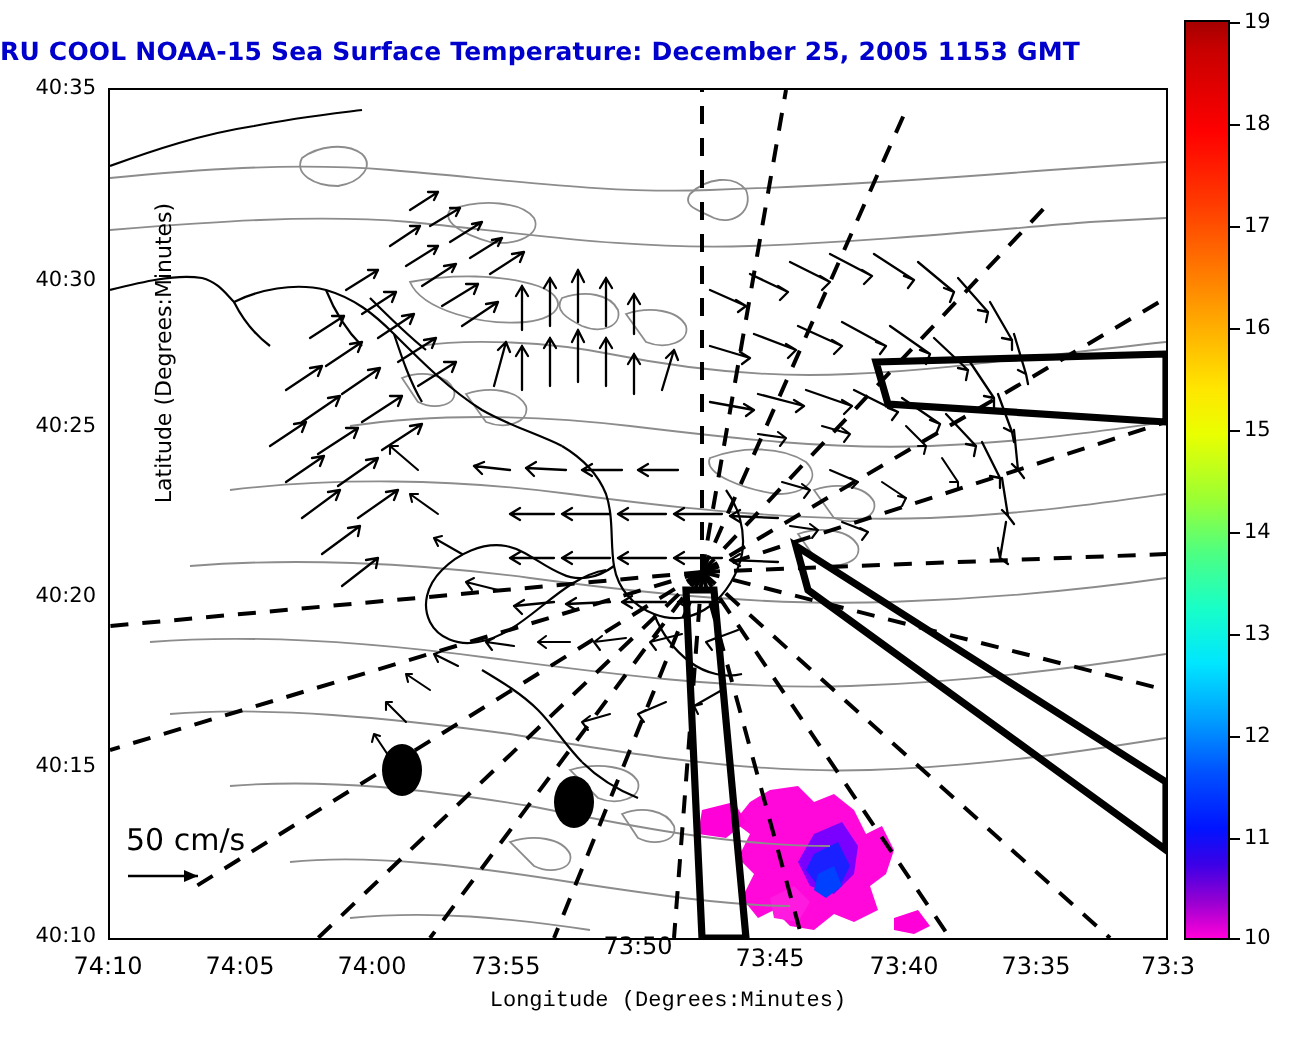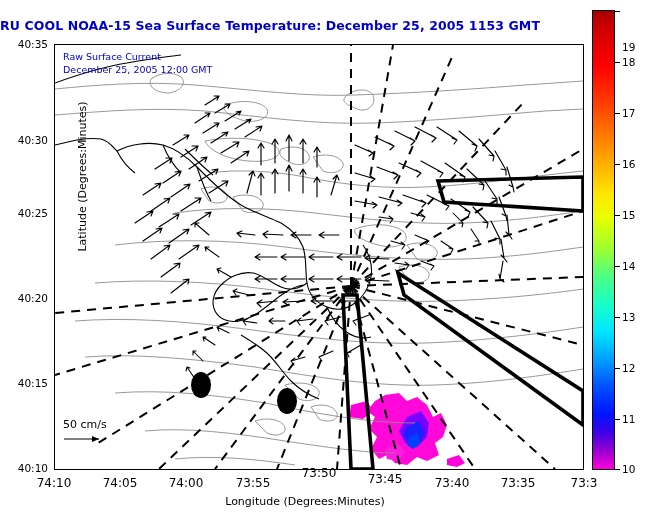--- a/index.html
+++ b/index.html
@@ -16,32 +16,32 @@
   
   #plot{position:absolute;left:54px;top:44px;width:530px;height:426px;
         border:1px solid #000;box-sizing:border-box;background:#fff;overflow:hidden;}
   #plotsvg{position:absolute;left:0;top:0;width:528px;height:424px;}
 
   
   #annot{position:absolute;left:8px;top:5px;color:#0000cc;font-size:9.5px;
          line-height:13px;white-space:nowrap;}
 
   
-  #scalebar{position:absolute;left:8px;bottom:22px;color:#000;font-size:11px;}
+  #scalebar{position:absolute;left:8px;bottom:22px;color:#000;font-size:15px;}
   #scalebar .arrow{margin-top:2px;}
   .ylab{position:absolute;font-size:10.5px;color:#000;text-align:right;
         width:46px;white-space:nowrap;}
   .xlab{position:absolute;font-size:12px;color:#000;text-align:center;
         width:56px;white-space:nowrap;}
 
   #ytitle{position:absolute;left:-8px;top:170px;width:180px;
           font-size:11px;color:#000;text-align:center;
           transform:rotate(-90deg);transform-origin:center center;white-space:nowrap;}
-  #xtitle{position:absolute;left:40px;top:495px;width:530px;text-align:center;
-          font-size:11px;color:#000;white-space:nowrap;}
+  #xtitle{position:absolute;left:69px;top:495px;width:530px;text-align:center;
+          font-size:11px;color:#000;white-space:nowrap;font-family:Liberation Mono, monospace;}
 
   
   #cbar{position:absolute;left:592px;top:10px;width:23px;height:460px;
         border:1px solid #000;box-sizing:border-box;}
   #cbargrad{position:absolute;left:0;top:0;right:0;bottom:0;}
   .cbtick{position:absolute;left:615px;width:5px;height:1px;background:#000;}
   .cblab{position:absolute;left:622px;font-size:10.5px;color:#000;
          transform:translateY(-50%);white-space:nowrap;}
 </style>
 </head>
@@ -284,24 +284,20 @@
           <path d="M324 172 l14 2 M338 174 l-4 -3 M338 174 l-3 4"></path>
         </g>
       </g>
 
       <g>
         <ellipse cx="146" cy="340" rx="10" ry="13" fill="#000000"></ellipse>
         <ellipse cx="232" cy="356" rx="10" ry="13" fill="#000000"></ellipse>
       </g>
     </svg>
 
-    <div id="annot">
-      <div>Raw Surface Current</div>
-      <div>December 25, 2005 12:00 GMT</div>
-    </div>
 
     <div id="scalebar">
       <div>50 cm/s</div>
       <svg class="arrow" width="44" height="11">
         <line x1="1" y1="6" x2="36" y2="6" stroke="#000" stroke-width="1.2"></line>
         <path d="M36 6 L29 3 L29 9 Z" fill="#000"></path>
       </svg>
     </div>
   </div>
 
@@ -343,21 +339,21 @@
     <div class="cbtick" style="top:62px;"></div>
     <div class="cbtick" style="top:113px;"></div>
     <div class="cbtick" style="top:164px;"></div>
     <div class="cbtick" style="top:215px;"></div>
     <div class="cbtick" style="top:266px;"></div>
     <div class="cbtick" style="top:317px;"></div>
     <div class="cbtick" style="top:368px;"></div>
     <div class="cbtick" style="top:419px;"></div>
     <div class="cbtick" style="top:469px;"></div>
 
-    <div class="cblab" style="top:11px;margin-top:36px;">19</div>
+    <div class="cblab" style="top:11px;">19</div>
     <div class="cblab" style="top:62px;">18</div>
     <div class="cblab" style="top:113px;">17</div>
     <div class="cblab" style="top:164px;">16</div>
     <div class="cblab" style="top:215px;">15</div>
     <div class="cblab" style="top:266px;">14</div>
     <div class="cblab" style="top:317px;">13</div>
     <div class="cblab" style="top:368px;">12</div>
     <div class="cblab" style="top:419px;">11</div>
     <div class="cblab" style="top:469px;">10</div>
   </div>

